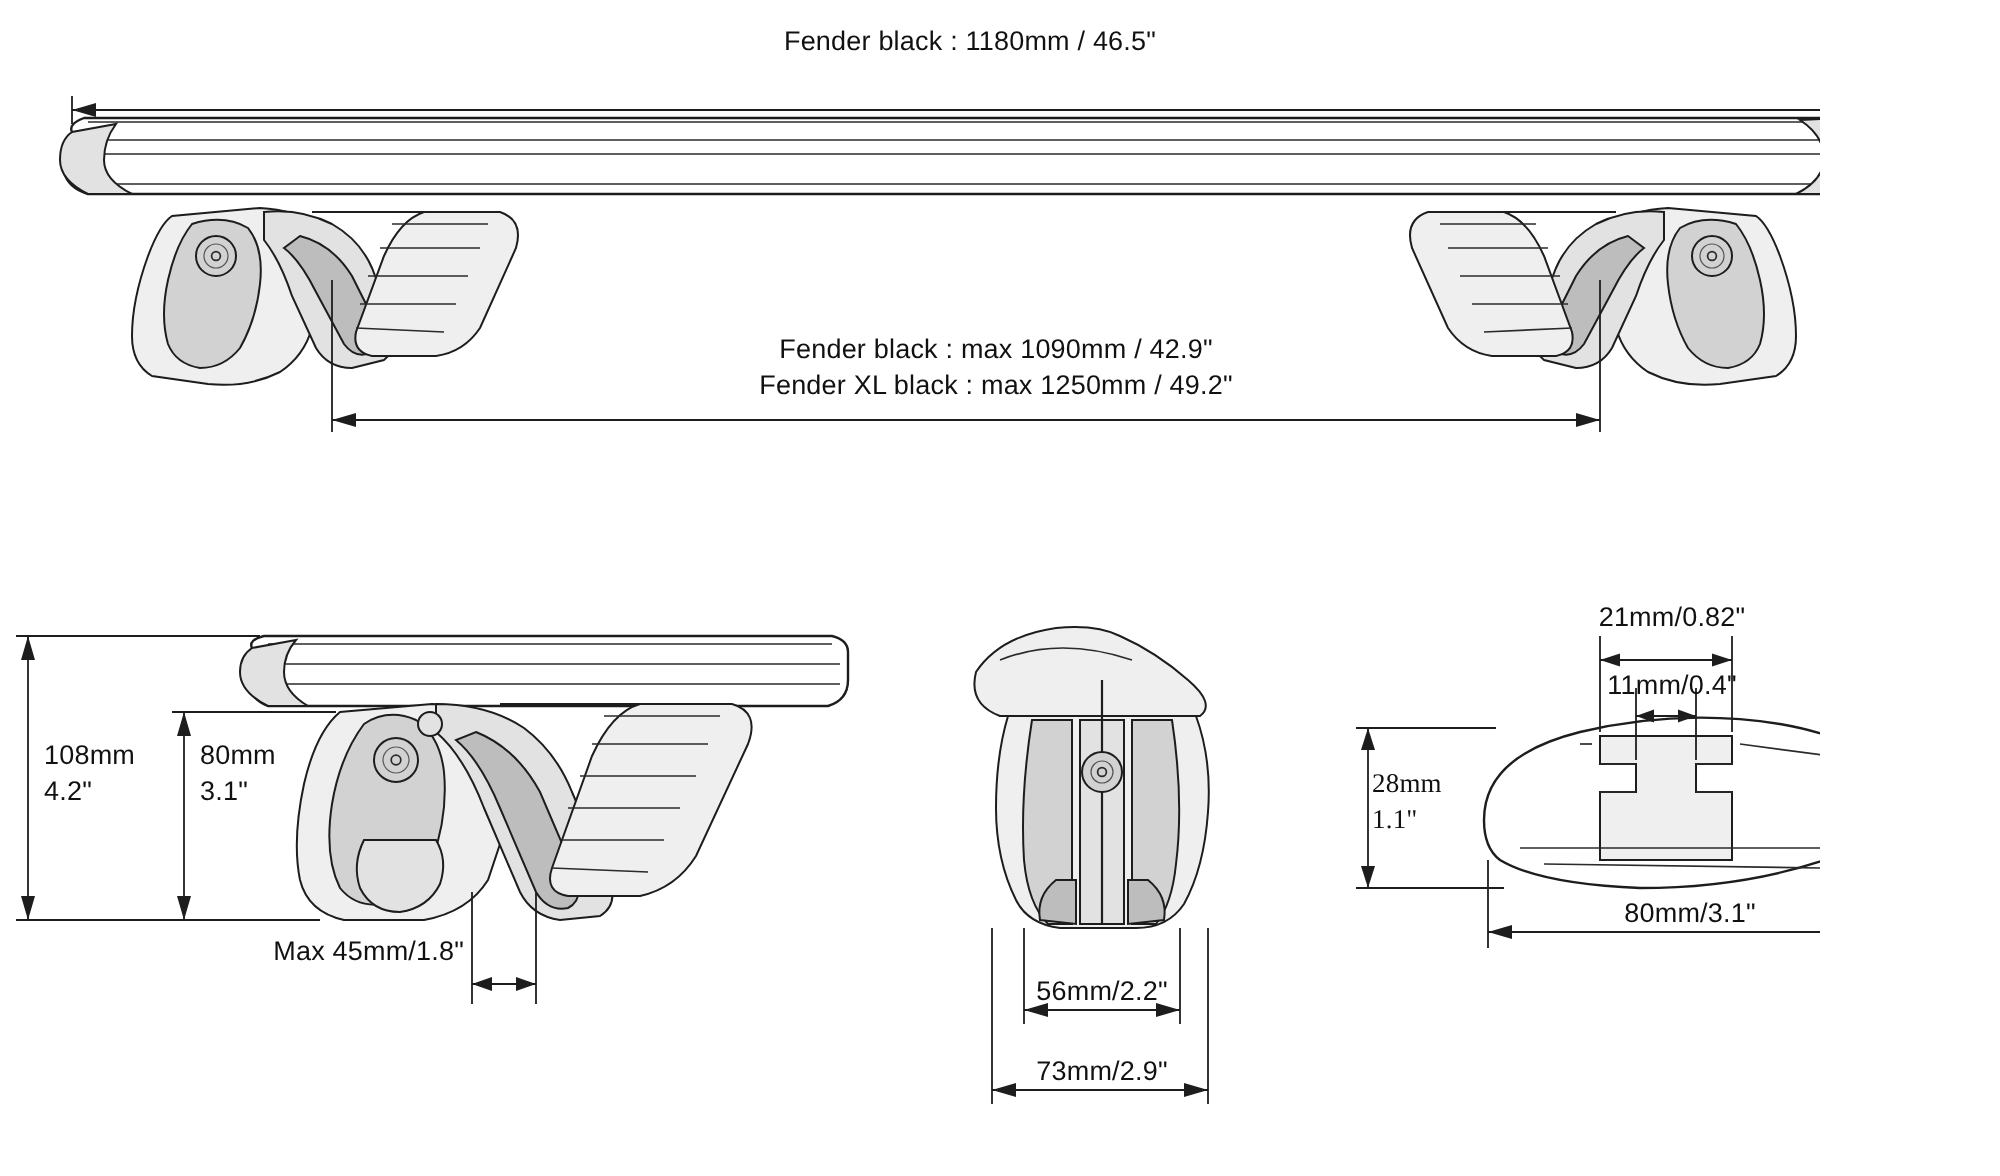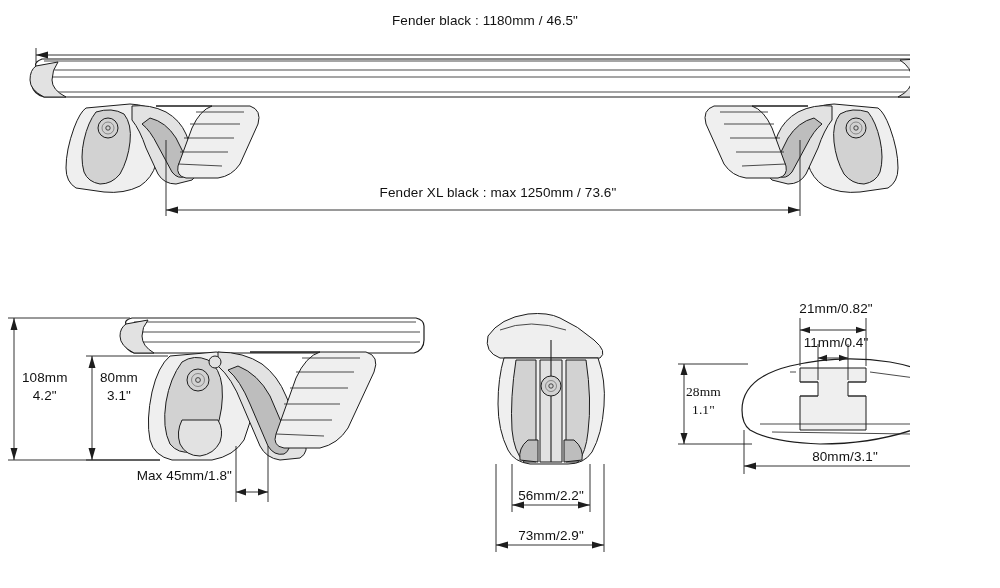--- a/index.html
+++ b/index.html
@@ -20,21 +20,21 @@
   }
   .label {
     position: absolute;
     font-size: 13.5px;
     line-height: 17px;
     color: #111111;
     white-space: pre;
     letter-spacing: 0.1px;
   }
   .label.center { text-align: center; transform: translateX(-50%); }
-  .label.left   { text-align: center; }
+  .label.left   { text-align: left; }
   .label.right  { text-align: right; transform: translateX(-100%); }
   .two-line { line-height: 18px; }
   svg.art {
     position: absolute;
     left: 0;
     top: 0;
     width: 1000px;
     height: 588px;
   }
   .ln   { stroke: #1d1d1d; stroke-width: 1.1; fill: none; }
@@ -237,21 +237,21 @@
       <path class="ext" d="M744 430 L744 474"></path>
       <path class="ext" d="M946 424 L946 474"></path>
       <path class="ext" d="M744 466 L946 466"></path>
       <path d="M744 466 L756 462.5 L756 469.5 Z" fill="#1d1d1d"></path>
       <path d="M946 466 L934 462.5 L934 469.5 Z" fill="#1d1d1d"></path>
     </g>
   </svg>
 
   <div class="label center two-line" style="left:485px; top:12px;"><span>Fender black : 1180mm / 46.5"</span><br></div>
 
-  <div class="label center two-line" style="left:498px; top:166px;"><br><span>Fender XL black : max 1250mm / 73.6"</span></div>
+  <div class="label center two-line" style="left:498px; top:166px;"><span>Fender black : max 1090mm / 42.9"</span><br><span>Fender XL black : max 1250mm / 49.2"</span></div>
 
   <div class="label left two-line" style="left:22px; top:369px;"><span>108mm</span><br><span>4.2"</span></div>
 
   <div class="label left two-line" style="left:100px; top:369px;"><span>80mm</span><br><span>3.1"</span></div>
 
   <div class="label right" style="left:232px; top:467px;">Max 45mm/1.8"</div>
 
   <div class="label center" style="left:551px; top:487px;">56mm/2.2"</div>
   <div class="label center" style="left:551px; top:527px;">73mm/2.9"</div>
 

